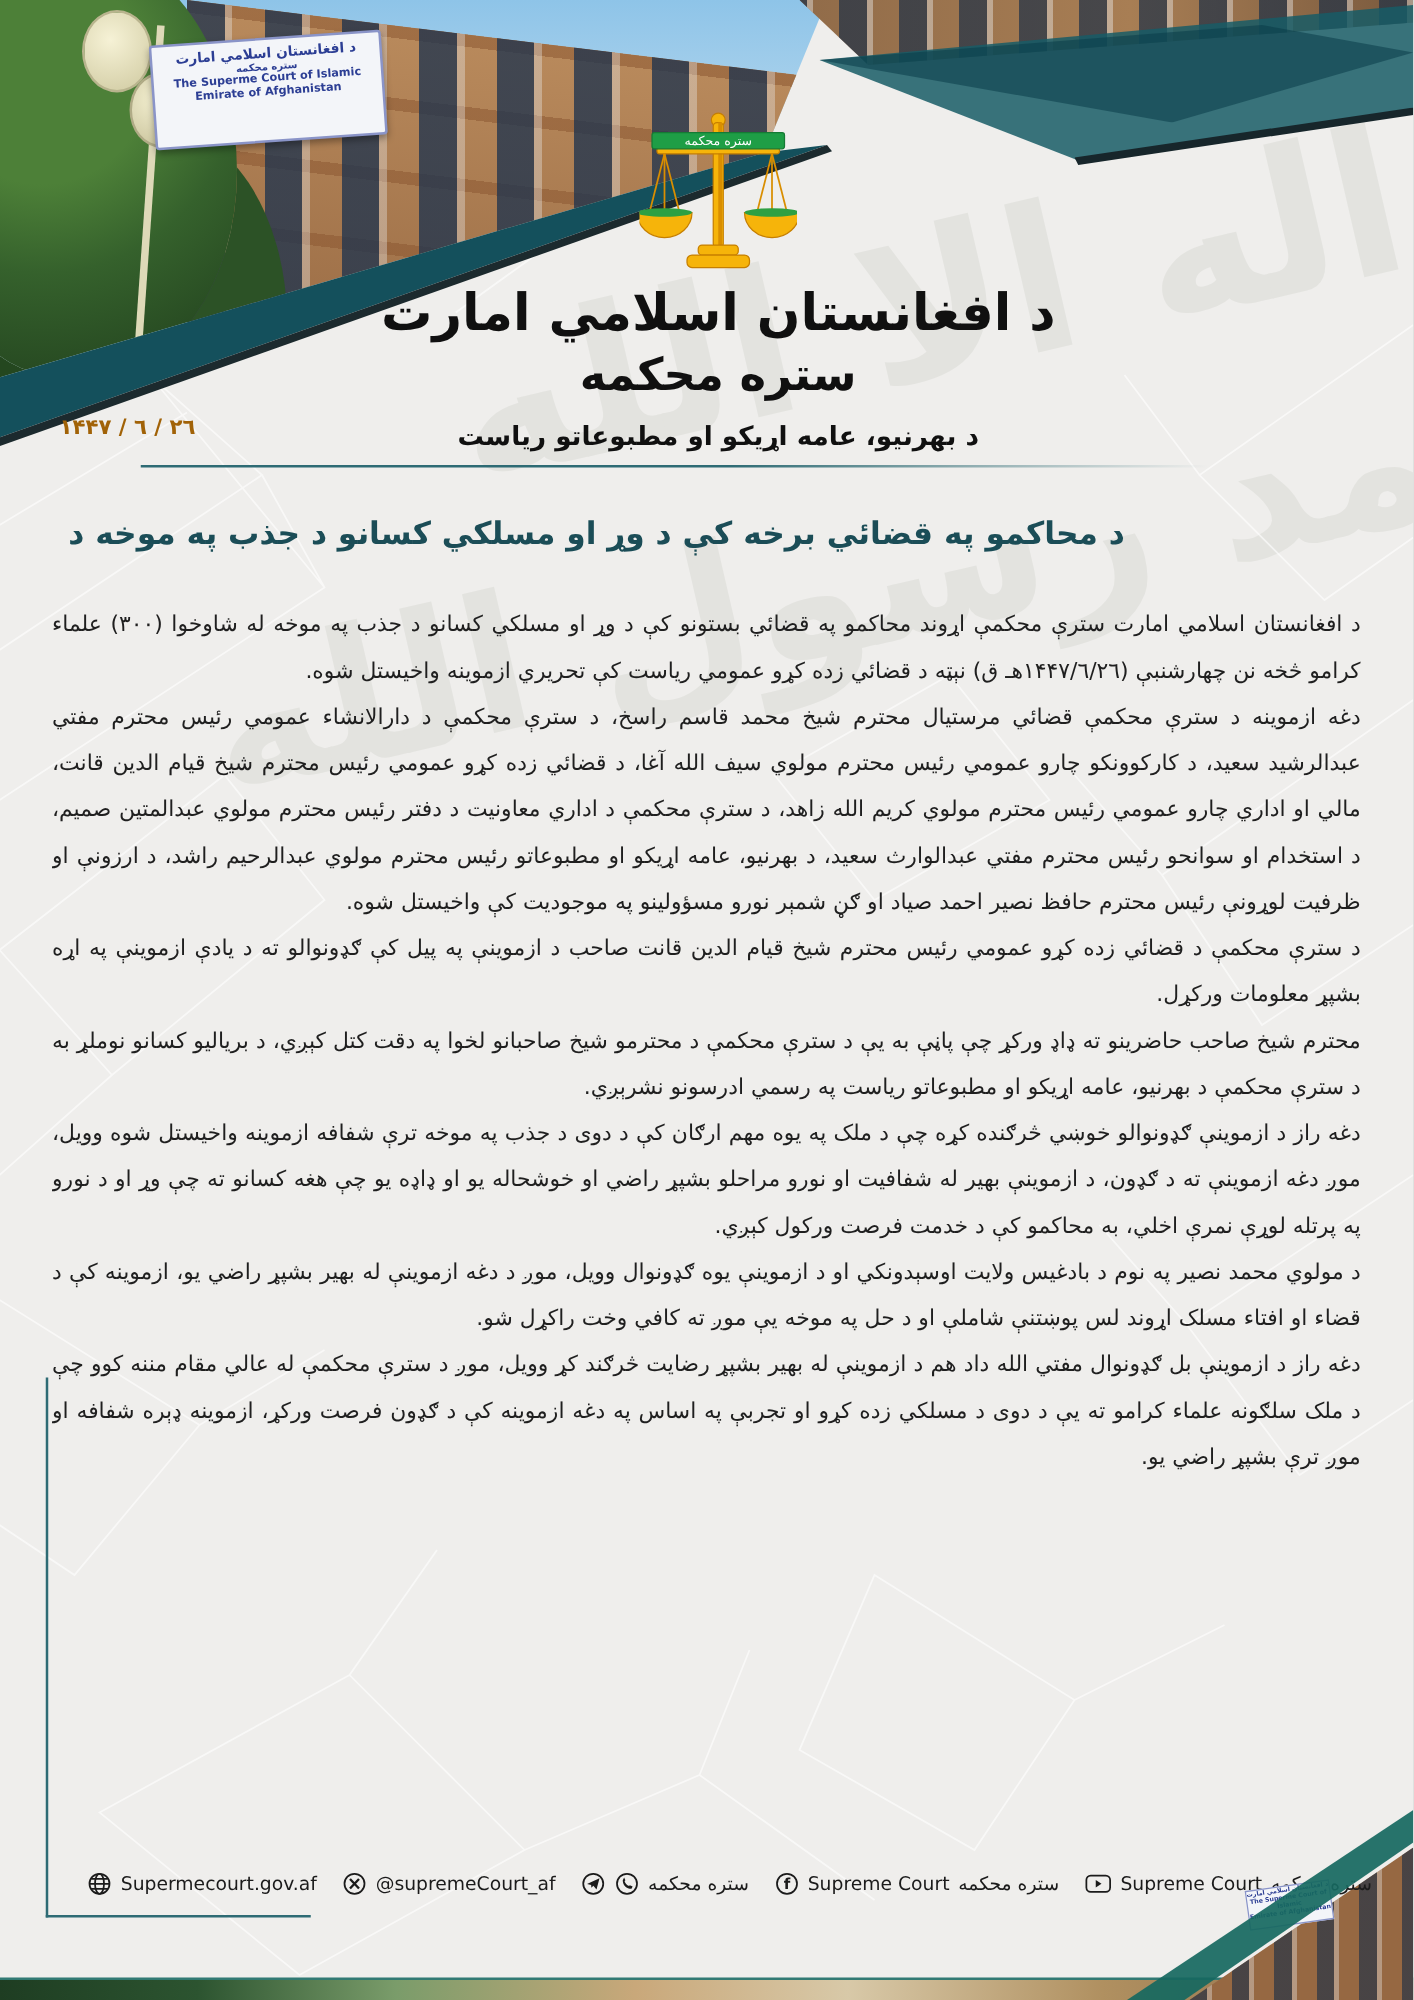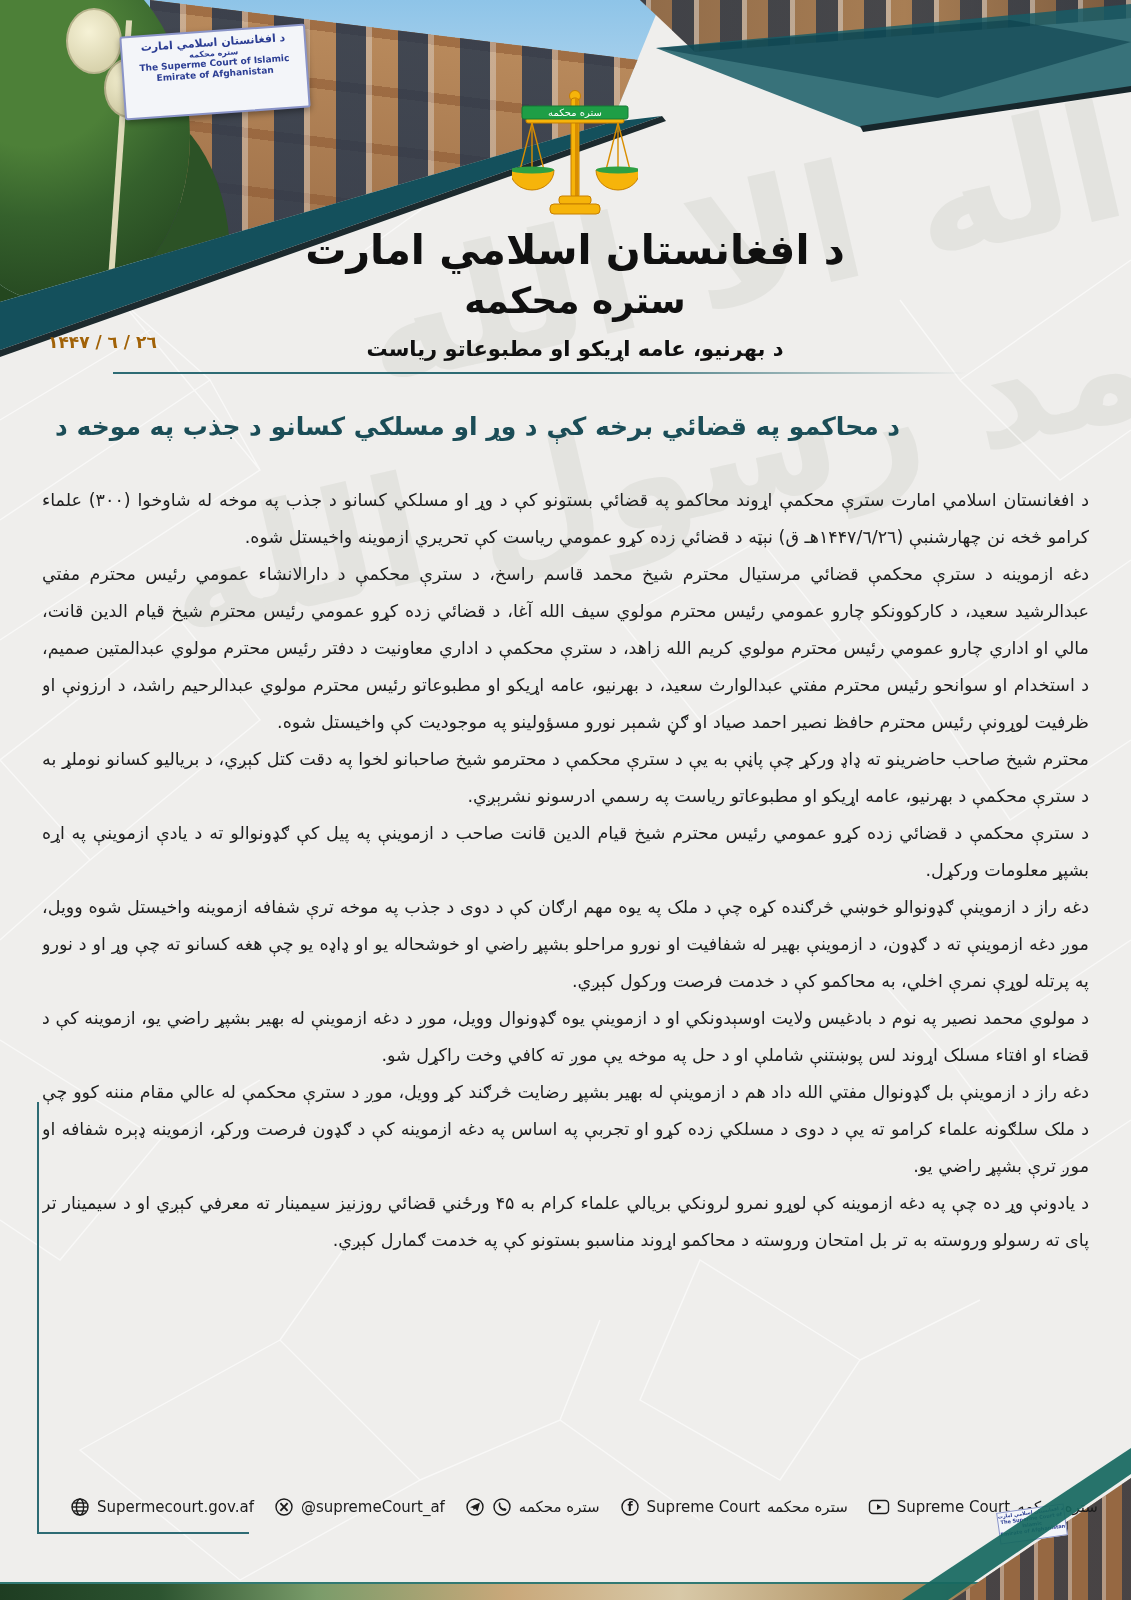--- a/index.html
+++ b/index.html
@@ -165,26 +165,25 @@
   </div>
   <div class="date">۱۴۴۷ / ٦ / ۲٦</div>
   <div class="hrule"></div>
 
   <h1 class="title"><span>د محاکمو په قضائي برخه کې د وړ او مسلکي کسانو د جذب په موخه د</span><br>
       </h1>
 
   <div class="bodytext">
     <p>د افغانستان اسلامي امارت سترې محکمې اړوند محاکمو په قضائي بستونو کې د وړ او مسلکي کسانو د جذب په موخه له شاوخوا (۳۰۰) علماء کرامو څخه نن چهارشنبې (۱۴۴۷/٦/۲٦هـ ق) نېټه د قضائي زده کړو عمومي رياست کې تحريري ازموينه واخيستل شوه.</p>
     <p>دغه ازموينه د سترې محکمې قضائي مرستيال محترم شيخ محمد قاسم راسخ، د سترې محکمې د دارالانشاء عمومي رئيس محترم مفتي عبدالرشيد سعيد، د کارکوونکو چارو عمومي رئيس محترم مولوي سيف الله آغا، د قضائي زده کړو عمومي رئيس محترم شيخ قيام الدين قانت، مالي او اداري چارو عمومي رئيس محترم مولوي کريم الله زاهد، د سترې محکمې د اداري معاونيت د دفتر رئيس محترم مولوي عبدالمتين صميم، د استخدام او سوانحو رئيس محترم مفتي عبدالوارث سعيد، د بهرنيو، عامه اړيکو او مطبوعاتو رئيس محترم مولوي عبدالرحيم راشد، د ارزونې او ظرفيت لوړونې رئيس محترم حافظ نصير احمد صياد او ګڼ شمېر نورو مسؤولينو په موجوديت کې واخيستل شوه.</p>
+    <p>د سترې محکمې د قضائي زده کړو عمومي رئيس محترم شيخ قيام الدين قانت صاحب د ازموينې په پيل کې ګډونوالو ته د يادې ازموينې په اړه بشپړ معلومات ورکړل.</p>
     <p>محترم شيخ صاحب حاضرينو ته ډاډ ورکړ چې پاڼې به يې د سترې محکمې د محترمو شيخ صاحبانو لخوا په دقت کتل کېږي، د برياليو کسانو نوملړ به د سترې محکمې د بهرنيو، عامه اړيکو او مطبوعاتو رياست په رسمي ادرسونو نشرېږي.</p>
-    <p>د سترې محکمې د قضائي زده کړو عمومي رئيس محترم شيخ قيام الدين قانت صاحب د ازموينې په پيل کې ګډونوالو ته د يادې ازموينې په اړه بشپړ معلومات ورکړل.</p>
     <p>دغه راز د ازموينې ګډونوالو خوښي څرګنده کړه چې د ملک په يوه مهم ارګان کې د دوی د جذب په موخه ترې شفافه ازموينه واخيستل شوه وويل، موږ دغه ازموينې ته د ګډون، د ازموينې بهير له شفافيت او نورو مراحلو بشپړ راضي او خوشحاله يو او ډاډه يو چې هغه کسانو ته چې وړ او د نورو په پرتله لوړې نمرې اخلي، به محاکمو کې د خدمت فرصت ورکول کېږي.</p>
     <p>د مولوي محمد نصير په نوم د بادغيس ولايت اوسېدونکي او د ازموينې يوه ګډونوال وويل، موږ د دغه ازموينې له بهير بشپړ راضي يو، ازموينه کې د قضاء او افتاء مسلک اړوند لس پوښتنې شاملې او د حل په موخه يې موږ ته کافي وخت راکړل شو.</p>
     <p>دغه راز د ازموينې بل ګډونوال مفتي الله داد هم د ازموينې له بهير بشپړ رضايت څرګند کړ وويل، موږ د سترې محکمې له عالي مقام مننه کوو چې د ملک سلګونه علماء کرامو ته يې د دوی د مسلکي زده کړو او تجربې په اساس په دغه ازموينه کې د ګډون فرصت ورکړ، ازموينه ډېره شفافه او موږ ترې بشپړ راضي يو.</p>
-    <p>د يادونې وړ ده چې په دغه ازموينه کې لوړو نمرو لرونکي بريالي علماء کرام به ۴۵ ورځني قضائي روزنيز سيمينار ته معرفي کېږي او د سيمينار تر پای ته رسولو وروسته به تر بل امتحان وروسته د محاکمو اړوند مناسبو بستونو کې په خدمت ګمارل کېږي.</p>
   </div>
 
   <div class="corner-v"></div>
   <div class="corner-h"></div>
 
   <div class="footer">
     <div class="fitem">
       <svg width="20" height="20" viewBox="0 0 20 20" fill="none" stroke="#1b1b1b" stroke-width="1.4">
         <circle cx="10" cy="10" r="8"></circle>
           <ellipse cx="10" cy="10" rx="3.6" ry="8"></ellipse>

